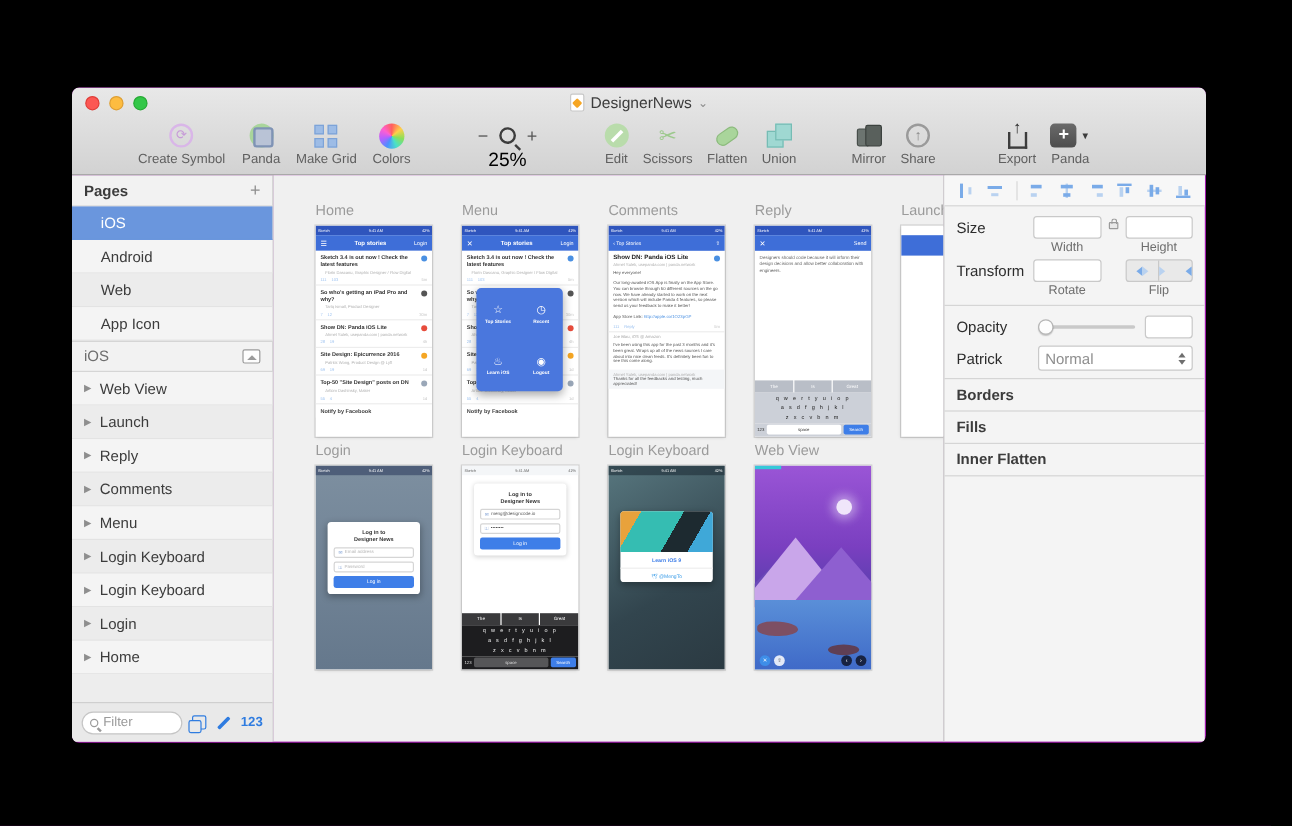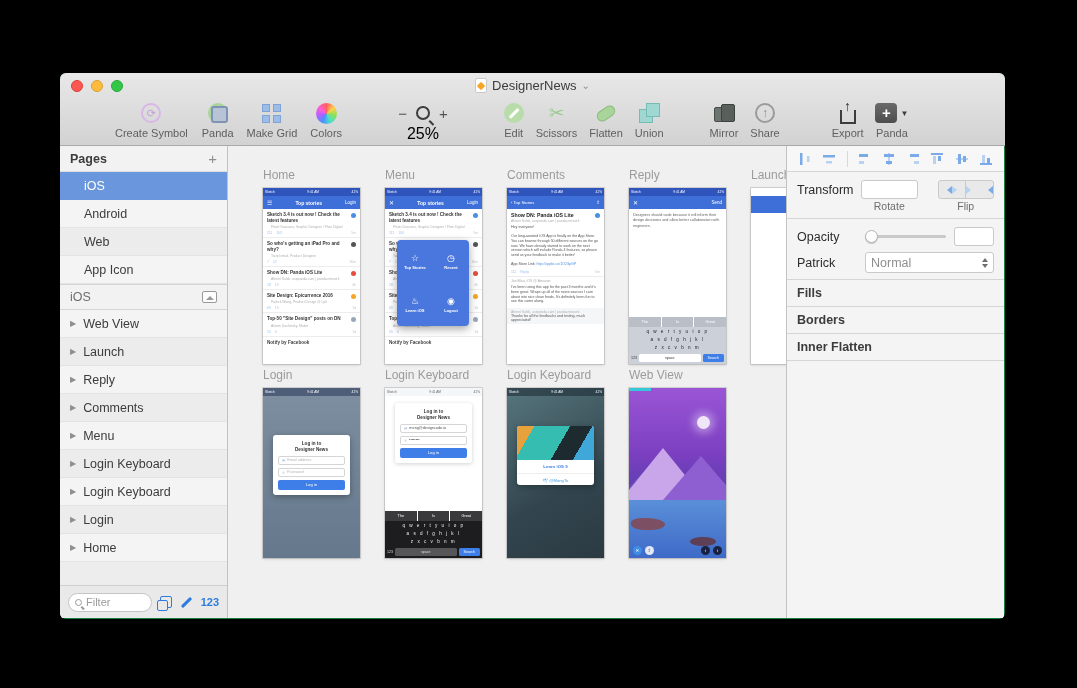--- a/index.html
+++ b/index.html
@@ -1,18 +1,18 @@
 <!DOCTYPE html>
 <html><head>
 <meta charset="utf-8">
 <style>
   * { margin:0; padding:0; box-sizing:border-box; }
   html,body { width:1077px; height:688px; background:#000; font-family:"Liberation Sans", sans-serif; -webkit-font-smoothing:antialiased; }
   .stage { position:relative; width:1077px; height:688px; background:#000; overflow:hidden; }
-  .window { position:absolute; left:60px; top:73px; width:945px; height:546px; background:#15803d; border-radius:6px; overflow:hidden; box-shadow:0 10px 30px rgba(0,0,0,.6); }
+  .window { position:absolute; left:60px; top:73px; width:945px; height:546px; background:#a21caf; border-radius:6px; overflow:hidden; box-shadow:0 10px 30px rgba(0,0,0,.6); }
 
   
   .header { background:linear-gradient(#e8e8e8,#d2d2d2); border-bottom:1px solid #a9a9a9; height:73px; position:relative; }
   .titlebar { height:24px; position:relative; }
   .traffic { position:absolute; left:11px; top:7px; display:flex; gap:8px; }
   .tl { width:12px; height:12px; border-radius:50%; }
   .tl.red{ background:#fc5753; border:1px solid #df3e39;}
   .tl.yel{ background:#fdbc40; border:1px solid #de9f34;}
   .tl.grn{ background:#33c748; border:1px solid #27aa35;}
   .doc-title { position:absolute; left:0; right:0; top:5px; display:flex; justify-content:center; align-items:center; gap:5px; font-size:13px; color:#3c3c3c; }
@@ -756,20 +756,36 @@
               <rect x="8" y="4" width="3" height="6" fill="#7aabe8"></rect>
             </svg>
           <svg class="al-ic" width="14" height="14">
               <rect x="1" y="11" width="12" height="2" fill="#7aabe8"></rect>
               <rect x="3" y="3" width="3" height="8" fill="#b9d2f0"></rect>
               <rect x="8" y="6" width="3" height="5" fill="#7aabe8"></rect>
             </svg>
         </div>
 
         <div class="insp-sec">
+          <div class="irow">
+            <span class="ilab">Size</span>
+            <div class="igrp">
+              <div class="icol">
+                  <div class="ifield"></div>
+                  <span class="isub">Width</span>
+                </div>
+              <div class="lockwrap">
+                  <span class="i-lock"></span>
+                </div>
+              <div class="icol">
+                  <div class="ifield"></div>
+                  <span class="isub">Height</span>
+                </div>
+            </div>
+          </div>
           <div class="irow" style="margin-bottom:2px">
             <span class="ilab">Transform</span>
             <div class="igrp">
               <div class="icol">
                   <div class="ifield"></div>
                   <span class="isub">Rotate</span>
                 </div>
               <div class="lockwrap" style="visibility:hidden">
                   <span class="i-lock"></span>
                 </div>
@@ -804,24 +820,24 @@
               <span>Normal</span>
               <span class="stepper">
                   <span class="stri up"></span>
                   <span class="stri dn"></span>
                 </span>
             </div>
           </div>
         </div>
 
         <div class="sec-row">
+            <span>Borders</span>
+          </div>
+        <div class="sec-row">
             <span>Fills</span>
-          </div>
-        <div class="sec-row">
-            <span>Borders</span>
           </div>
         <div class="sec-row">
             <span>Inner Flatten</span>
           </div>
       </aside>
 
     </div>
   </div>
 </div>
 

